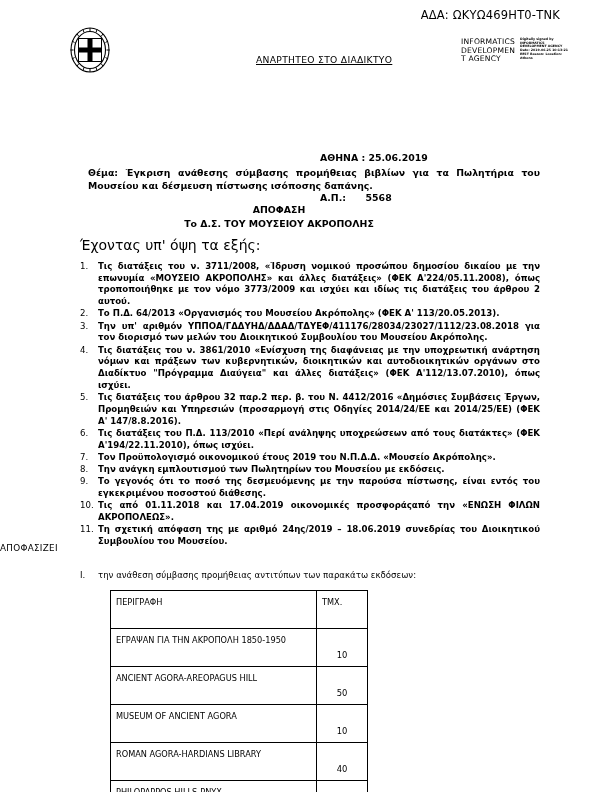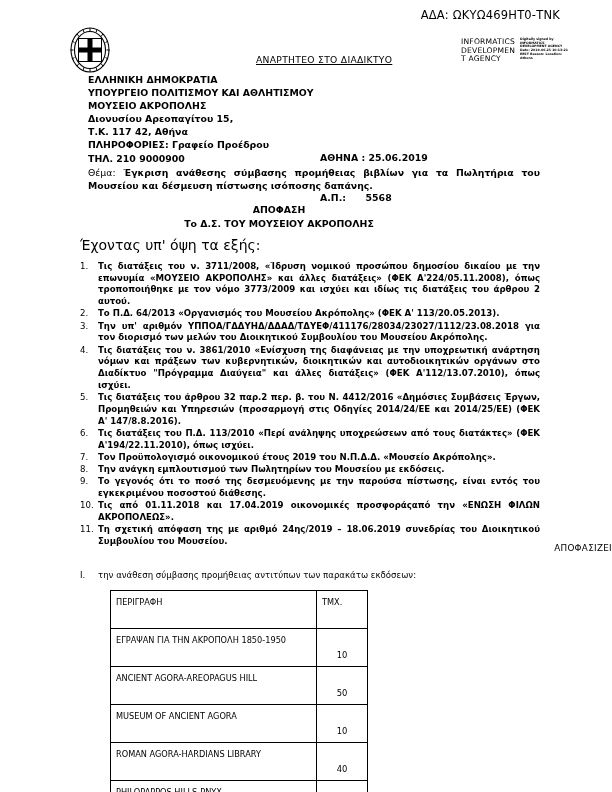--- a/index.html
+++ b/index.html
@@ -105,21 +105,21 @@
   .subject {
     position: absolute;
     left: 88px;
     top: 166px;
     width: 452px;
     font-size: 9.3px;
     line-height: 13.2px;
     font-weight: bold;
     text-align: justify;
   }
-  .subject .lbl { font-weight: normal; }
+  .subject .lbl { font-weight: bold; }
 
   
   .dec-title {
     position: absolute;
     left: 0;
     top: 203px;
     width: 558px;
     text-align: center;
     font-size: 9.4px;
     line-height: 13.5px;
@@ -161,21 +161,21 @@
     font-weight: bold;
   }
   .li-txt.nojust { text-align: left; }
 
   
   .apofasizei {
     position: absolute;
     left: 0;
     top: 543px;
     width: 612px;
-    text-align: right;
+    text-align: left;
     font-size: 8.8px;
     letter-spacing: 0.3px;
   }
 
   
   .roman-item {
     position: absolute;
     left: 78px;
     top: 570px;
     width: 462px;
@@ -256,29 +256,20 @@
 
   <div class="ida-stamp">
     <div class="ida-name">
       <div>INFORMATICS</div>
       <div>DEVELOPMEN</div>
       <div>T AGENCY</div>
     </div>
     <div class="ida-detail">Digitally signed by INFORMATICS DEVELOPMENT AGENCY Date: 2019.06.25 10:13:21 EEST Reason: Location: Athens</div>
   </div>
 
-  <div class="sender">
-    <div class="b">ΕΛΛΗΝΙΚΗ ΔΗΜΟΚΡΑΤΙΑ</div>
-    <div class="b">ΥΠΟΥΡΓΕΙΟ ΠΟΛΙΤΙΣΜΟΥ ΚΑΙ ΑΘΛΗΤΙΣΜΟΥ</div>
-    <div class="b">ΜΟΥΣΕΙΟ ΑΚΡΟΠΟΛΗΣ</div>
-    <div class="r">Διονυσίου Αρεοπαγίτου 15,</div>
-    <div class="r">Τ.Κ. 117 42, Αθήνα</div>
-    <div class="r">ΠΛΗΡΟΦΟΡΙΕΣ: Γραφείο Προέδρου</div>
-    <div class="r">ΤΗΛ. 210 9000900</div>
-  </div>
 
   <div class="datebox">
     <div>ΑΘΗΝΑ : 25.06.2019</div>
     <div>Α.Π.:      5568</div>
   </div>
 
   <div class="subject">
     <span class="lbl">Θέμα:</span>
     <span>Έγκριση ανάθεσης σύμβασης προμήθειας βιβλίων για τα Πωλητήρια του Μουσείου και δέσμευση πίστωσης ισόποσης δαπάνης.</span>
   </div>

